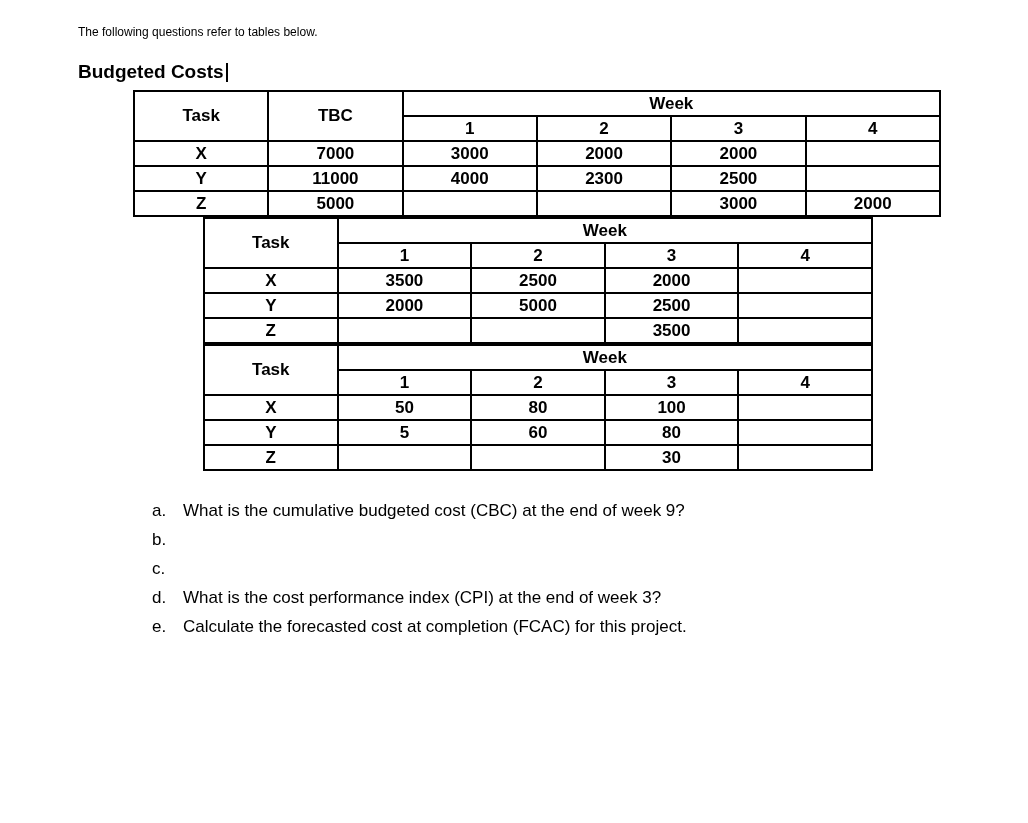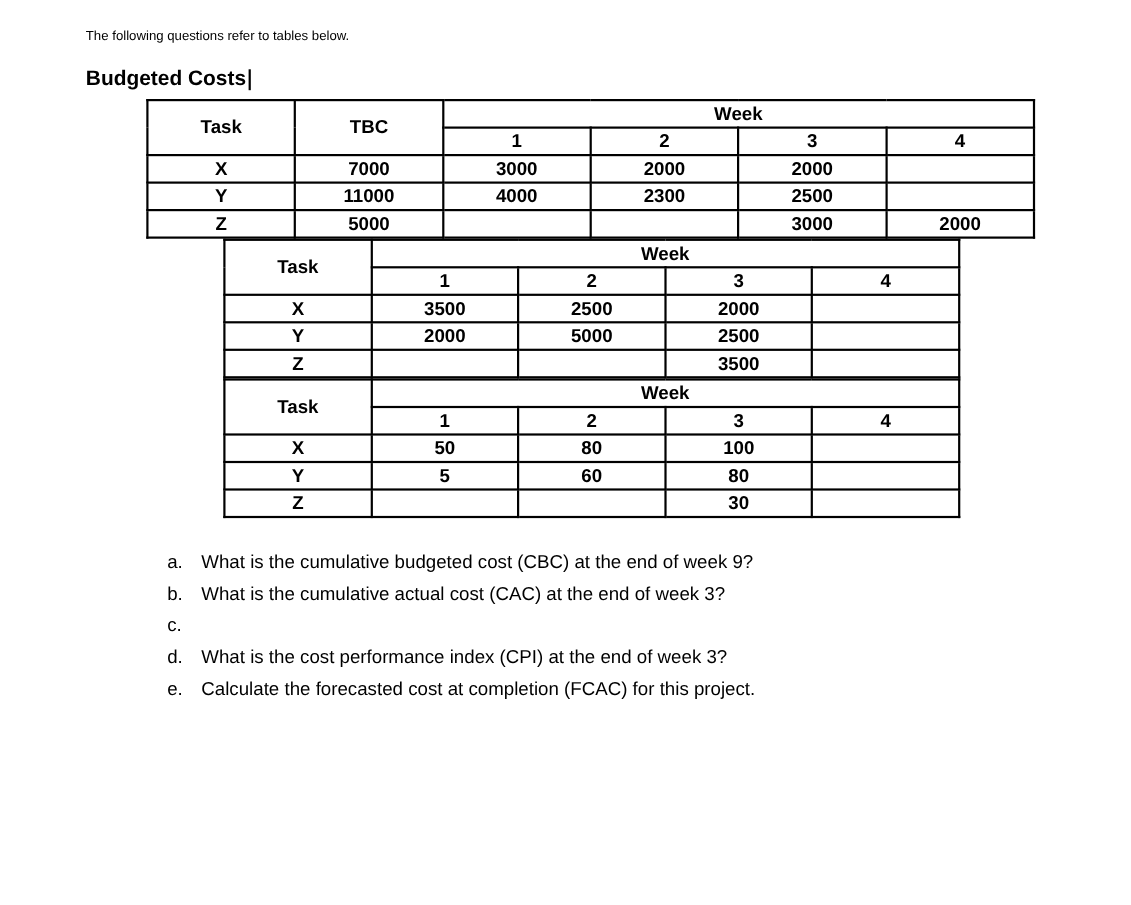--- a/index.html
+++ b/index.html
@@ -213,21 +213,20 @@
     </tbody>
   </table>
 
   <div class="questions">
     <div class="question">
       <span class="q-letter">a.</span>
       <span class="q-text">What is the cumulative budgeted cost (CBC) at the end of week 9?</span>
     </div>
     <div class="question">
       <span class="q-letter">b.</span>
-      <span class="q-text">What is the cumulative actual cost (CAC) at the end of week 3?</span>
     </div>
     <div class="question">
       <span class="q-letter">c.</span>
     </div>
     <div class="question">
       <span class="q-letter">d.</span>
       <span class="q-text">What is the cost performance index (CPI) at the end of week 3?</span>
     </div>
     <div class="question">
       <span class="q-letter">e.</span>

